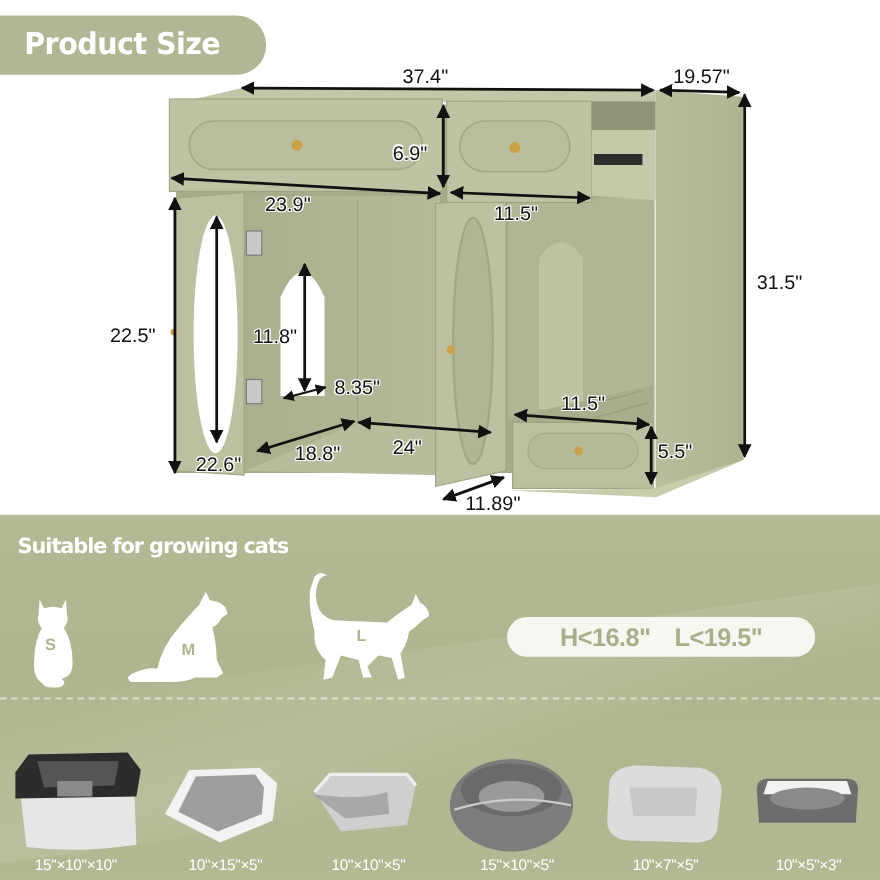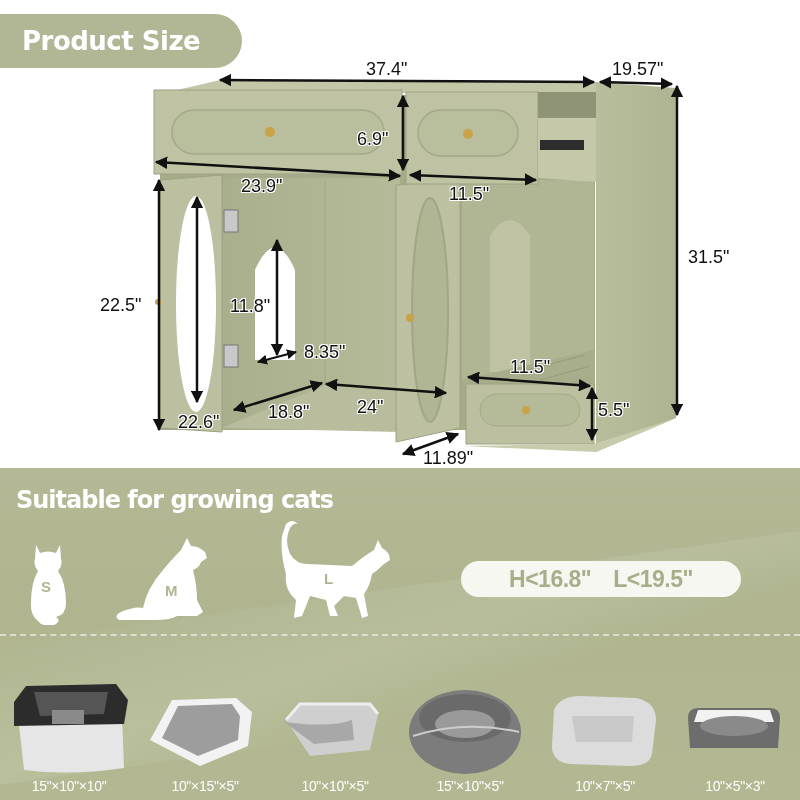--- a/index.html
+++ b/index.html
@@ -31,21 +31,21 @@
     overflow: hidden;
   }
   .bottom::before {
     content: ""; position: absolute; left: -50px; top: 120px; width: 900px; height: 140px;
     background: linear-gradient(170deg, rgba(255,255,255,0.0) 0%, rgba(255,255,255,0.10) 45%, rgba(255,255,255,0.0) 70%);
     transform: rotate(-8deg);
   }
   .dash-line { position: absolute; left: 0; top: 166px; width: 800px; border-top: 2px dashed rgba(255,255,255,0.55); }
   .sec-title {
     position: absolute; font-family: "DejaVu Sans", sans-serif; font-weight: bold;
-    color: #ffffff; font-size: 24px; letter-spacing: -1px; line-height: 1;
+    color: #ffffff; font-size: 19px; letter-spacing: -1px; line-height: 1;
   }
   .cat { position: absolute; }
   .cat-label {
     position: absolute; font-family: "Liberation Sans", sans-serif; font-weight: bold;
     font-size: 15px; color: #b0b590;
   }
   .limit-pill {
     position: absolute; left: 461px; top: 93px; width: 280px; height: 36px;
     background: #f7f7f2; border-radius: 18px;
     display: flex; align-items: center; justify-content: center; gap: 22px;

